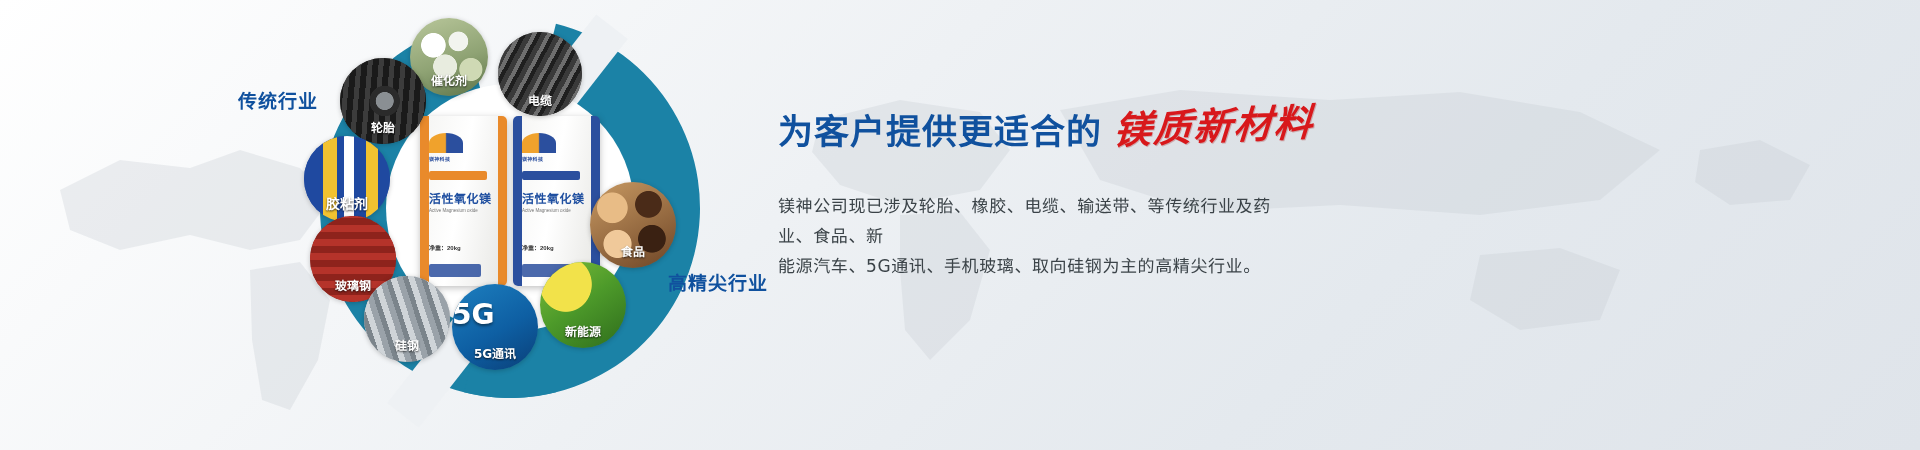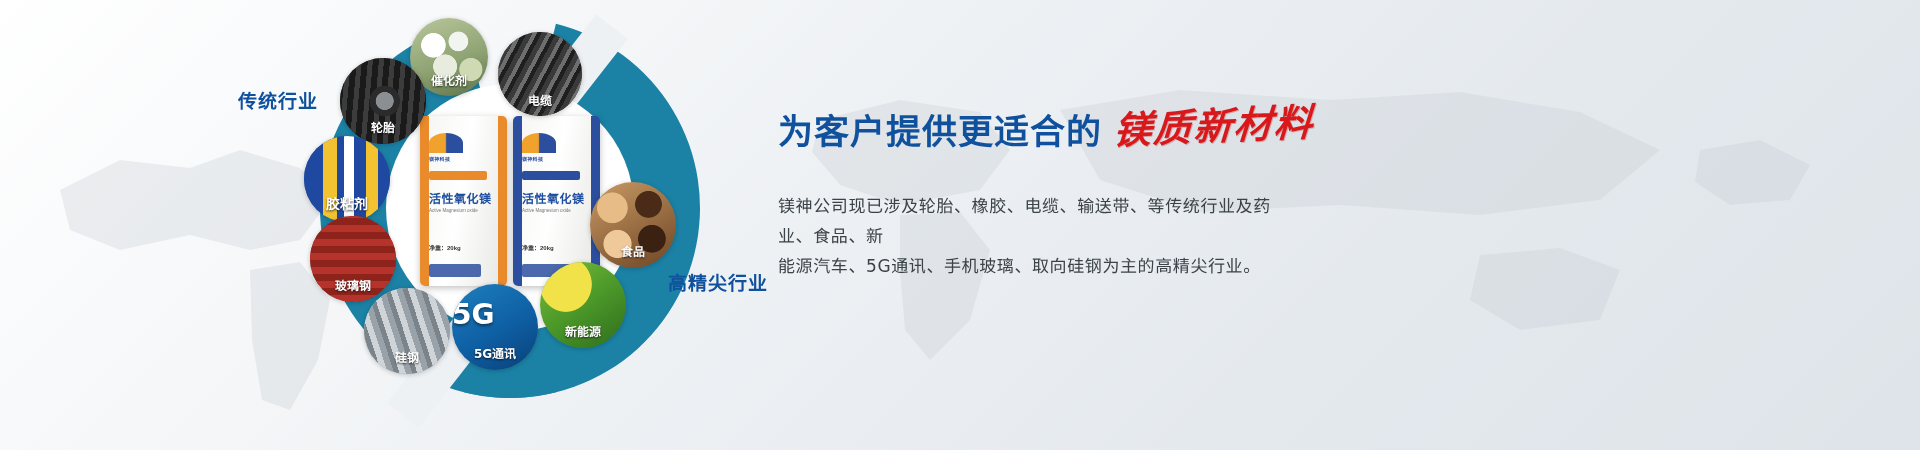--- a/index.html
+++ b/index.html
@@ -250,21 +250,21 @@
     </div>
 
     <div class="bub" style="left:152px;top:276px;width:86px;height:86px;">
       <div class="ph" style="background:linear-gradient(150deg,#1d7fbf 0%,#0e5fa3 55%,#0a3f78 100%);"></div>
       <div style="position:absolute;left:0;right:0;top:16%;text-align:left;color:#fff;
                   font-size:28px;font-weight:bold;font-family:'DejaVu Sans',sans-serif;
                   text-shadow:0 2px 3px rgba(0,0,0,.45);">5G</div>
       <div class="cap">5G通讯</div>
     </div>
 
-    <div class="bub" style="left:64px;top:280px;width:86px;height:86px;">
+    <div class="bub" style="left:64px;top:268px;width:86px;height:86px;">
       <div class="ph" style="background:
              repeating-linear-gradient(72deg,#cfd4d8 0 6px,#9aa2a9 6px 12px,#7b848b 12px 17px),
              linear-gradient(150deg,#d6dadd,#79828a);"></div>
       <div class="cap">硅钢</div>
     </div>
 
   </div>
 
   <div class="lbl" id="label-traditional">传统行业</div>
   <div class="lbl" id="label-advanced">高精尖行业</div>

